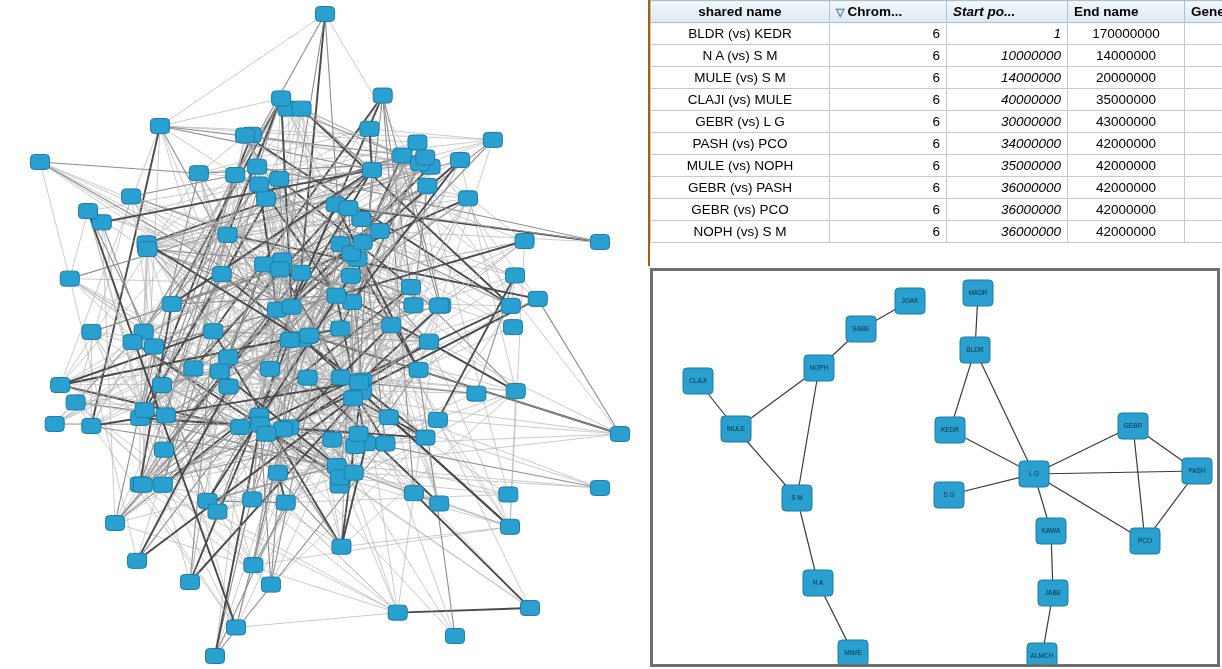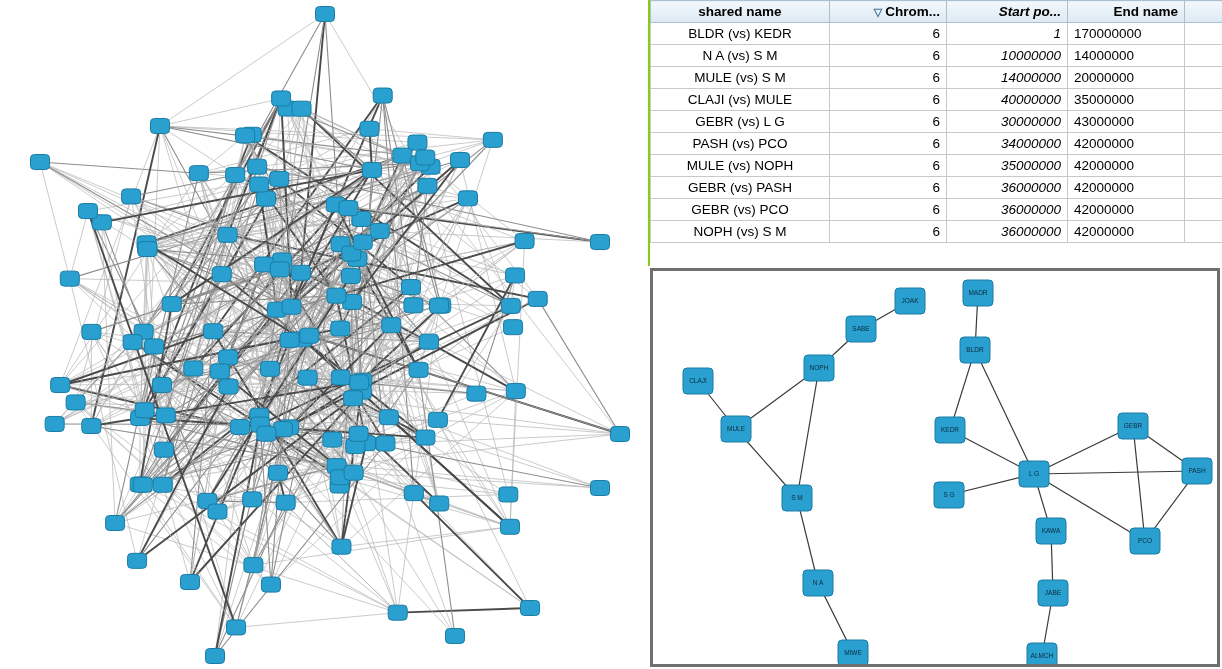--- a/index.html
+++ b/index.html
@@ -25,21 +25,21 @@
     overflow: hidden;
   }
   #network-large svg { display: block; }
 
   
   #table-panel {
     position: absolute;
     left: 648px; top: 0;
     width: 574px; height: 266px;
     background: #ffffff;
-    border-left: 2px solid #84cc16;
+    border-left: 2px solid #a16207;
     box-sizing: border-box;
     overflow: hidden;
   }
   table.data-table {
     border-collapse: collapse;
     width: 100%;
     font-size: 13.5px;
     color: #000000;
     table-layout: fixed;
   }
@@ -57,24 +57,24 @@
     border: 1px solid #c8c8c8;
     height: 21px;
     padding: 0 6px;
     white-space: nowrap;
     overflow: hidden;
     background: #ffffff;
   }
   .col-name   { width: 166px; text-align: center; }
   .col-chrom  { width: 104px; text-align: right; }
   .col-start  { width: 108px; text-align: right; font-style: italic; }
-  .col-end    { width: 104px; text-align: left; }
+  .col-end    { width: 104px; text-align: center; }
   .col-gen    { width: 92px;  text-align: right; }
   th.col-name { text-align: center; }
-  th.col-chrom, th.col-start, th.col-end, th.col-gen { text-align: right; }
+  th.col-chrom, th.col-start, th.col-end, th.col-gen { text-align: left; }
   .filter-icon {
     display: inline-block;
     margin-right: 3px;
     color: #41729a;
     font-size: 11px;
     vertical-align: middle;
   }
   .leftgutter {
     position: absolute;
     left: 648px; top: 0;

